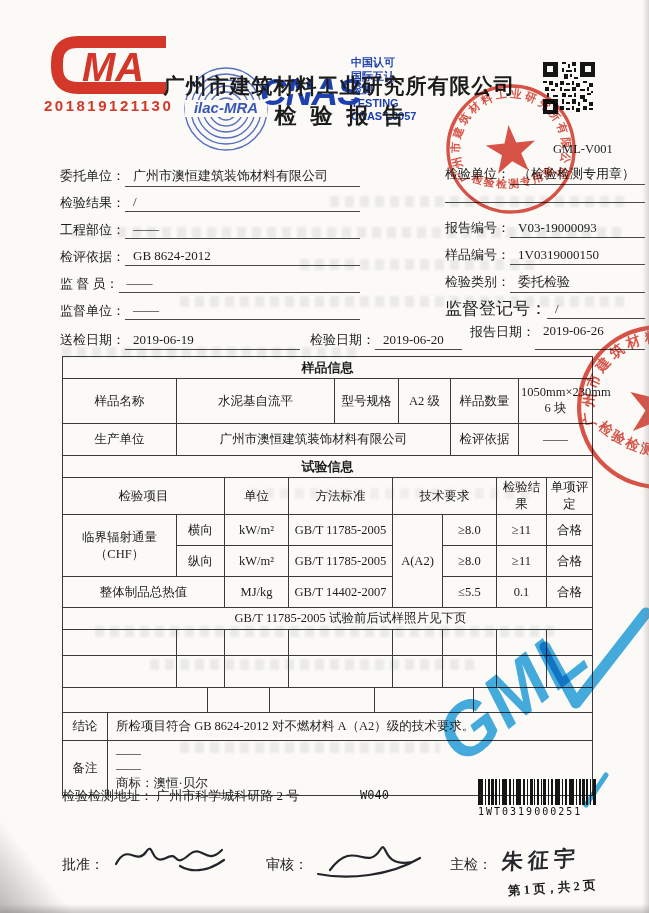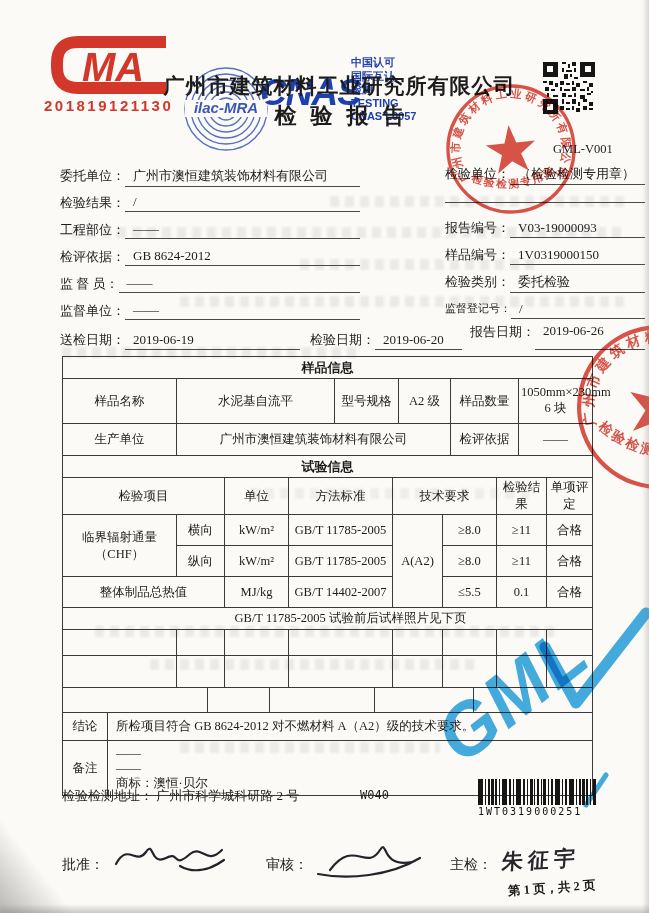--- a/index.html
+++ b/index.html
@@ -34,21 +34,21 @@
   
   .stamp{position:absolute;z-index:6;opacity:.86;mix-blend-mode:multiply;}
   .stamp-top{left:444px;top:82px;width:134px;height:134px;transform:rotate(-6deg);}
   .stamp-right{left:574px;top:322px;width:170px;height:170px;transform:rotate(14deg);}
   
   .form{position:absolute;left:60px;top:161px;width:585px;z-index:2;}
   .frow{display:flex;height:27px;}
   .half-l{width:385px;padding-right:85px;box-sizing:border-box;display:flex;align-items:flex-start;margin-top:6px;}
   .half-r{width:200px;display:flex;align-items:center;}
   .flabel{font-size:13px;white-space:nowrap;padding-bottom:1px;}
-  .flabel.small{font-size:11px;padding-bottom:2px;}
+  .flabel.small{font-size:17px;padding-bottom:2px;}
   .fval{flex:1;border-bottom:1px solid #4a4a4a;font-size:13px;padding:0 2px 1px 8px;white-space:nowrap;}
   .df1{width:250px;padding-right:10px;box-sizing:border-box;display:flex;align-items:flex-end;}
   .df2{width:160px;padding-right:8px;box-sizing:border-box;display:flex;align-items:flex-end;}
   .df3{width:175px;display:flex;}
   
   .tables{position:absolute;left:62px;top:356px;width:530px;z-index:2;}
   .doc-table{border-collapse:collapse;width:530px;table-layout:fixed;}
   .doc-table + .doc-table{margin-top:-1px;}
   .doc-table td{border:1px solid #3a3a3a;font-size:12.5px;text-align:center;padding:1px 2px;}
   tr.t-title td{height:19px;font-weight:600;font-size:13px;}

